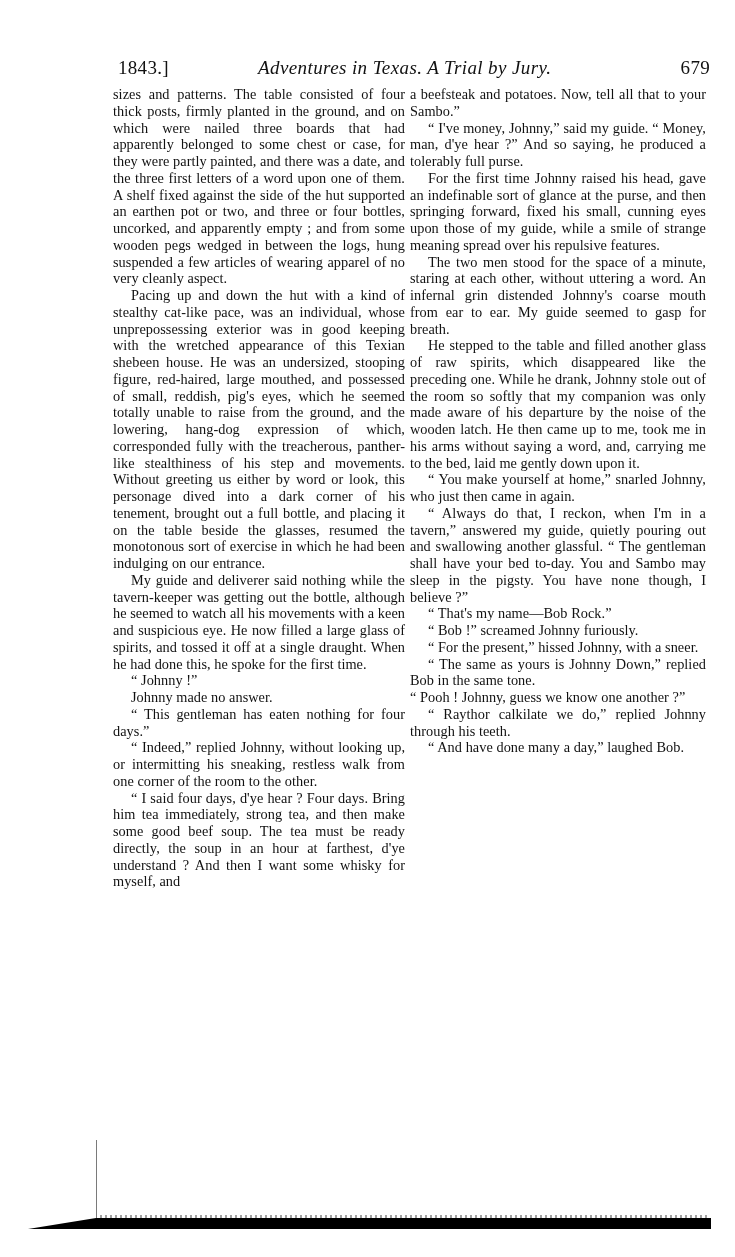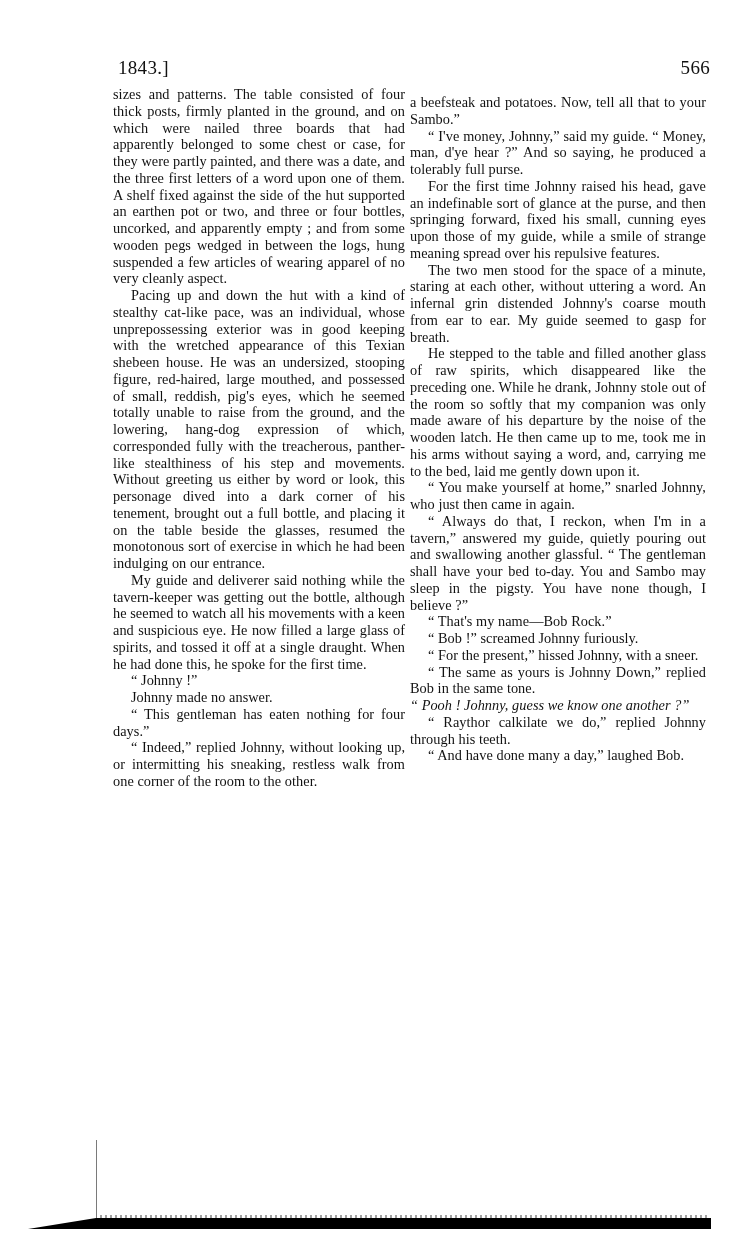--- a/index.html
+++ b/index.html
@@ -45,28 +45,28 @@
     .column {
       position: absolute;
       top: 86px;
       width: 292px;
       font-size: 14.3px;
       line-height: 16.75px;
       text-align: justify;
       letter-spacing: 0.05px;
     }
     .col-left { left: 113px; }
-    .col-right { left: 410px; width: 296px; margin-top: 8px; }
+    .col-right { left: 410px; width: 296px; }
     .column p {
       margin: 0;
       text-indent: 18px;
       hyphens: manual;
     }
     .column p.cont { text-indent: 0; }
-    .column p.flush { text-indent: 0; font-style: italic; }
+    .column p.flush { text-indent: 0; }
     .binding-line {
       position: absolute;
       left: 96px;
       top: 1140px;
       width: 1px;
       height: 82px;
       background: #7a7a7a;
     }
     .binding-bar {
       position: absolute;
@@ -93,31 +93,33 @@
       height: 3px;
       background: repeating-linear-gradient(90deg, #555 0 2px, transparent 2px 5px);
       opacity: 0.55;
     }
   </style>
 </head>
 <body>
 
 <div class="running-head">
   <span class="year">1843.]</span>
-  <span class="page-no">566</span>
+  <span class="title">Adventures in Texas.  A Trial by Jury.</span>
+  <span class="page-no">679</span>
 </div>
 
 <div class="column col-left">
   <p class="cont">sizes and patterns.  The table consisted of four thick posts, firmly planted in the ground, and on which were nailed three boards that had apparently belonged to some chest or case, for they were partly painted, and there was a date, and the three first letters of a word upon one of them.  A shelf fixed against the side of the hut supported an earthen pot or two, and three or four bottles, uncorked, and apparently empty ; and from some wooden pegs wedged in between the logs, hung suspended a few articles of wearing apparel of no very cleanly aspect.</p>
   <p>Pacing up and down the hut with a kind of stealthy cat-like pace, was an individual, whose unprepossessing exterior was in good keeping with the wretched appearance of this Texian shebeen house.  He was an undersized, stooping figure, red-haired, large mouthed, and possessed of small, reddish, pig's eyes, which he seemed totally unable to raise from the ground, and the lowering, hang-dog expression of which, corresponded fully with the treacherous, panther-like stealthiness of his step and movements.  Without greeting us either by word or look, this personage dived into a dark corner of his tenement, brought out a full bottle, and placing it on the table beside the glasses, resumed the monotonous sort of exercise in which he had been indulging on our entrance.</p>
   <p>My guide and deliverer said nothing while the tavern-keeper was getting out the bottle, although he seemed to watch all his movements with a keen and suspicious eye.  He now filled a large glass of spirits, and tossed it off at a single draught.  When he had done this, he spoke for the first time.</p>
   <p>“ Johnny !”</p>
   <p>Johnny made no answer.</p>
   <p>“ This gentleman has eaten nothing for four days.”</p>
   <p>“ Indeed,” replied Johnny, without looking up, or intermitting his sneaking, restless walk from one corner of the room to the other.</p>
+  <p>“ I said four days, d'ye hear ?  Four days.  Bring him tea immediately, strong tea, and then make some good beef soup.  The tea must be ready directly, the soup in an hour at farthest, d'ye understand ?  And then I want some whisky for myself, and</p>
 </div>
 
 <div class="column col-right">
   <p class="cont">a beefsteak and potatoes.  Now, tell all that to your Sambo.”</p>
   <p>“ I've money, Johnny,” said my guide.  “ Money, man, d'ye hear ?”  And so saying, he produced a tolerably full purse.</p>
   <p>For the first time Johnny raised his head, gave an indefinable sort of glance at the purse, and then springing forward, fixed his small, cunning eyes upon those of my guide, while a smile of strange meaning spread over his repulsive features.</p>
   <p>The two men stood for the space of a minute, staring at each other, without uttering a word.  An infernal grin distended Johnny's coarse mouth from ear to ear.  My guide seemed to gasp for breath.</p>
   <p>He stepped to the table and filled another glass of raw spirits, which disappeared like the preceding one.  While he drank, Johnny stole out of the room so softly that my companion was only made aware of his departure by the noise of the wooden latch.  He then came up to me, took me in his arms without saying a word, and, carrying me to the bed, laid me gently down upon it.</p>
   <p>“ You make yourself at home,” snarled Johnny, who just then came in again.</p>
   <p>“ Always do that, I reckon, when I'm in a tavern,” answered my guide, quietly pouring out and swallowing another glassful.  “ The gentleman shall have your bed to-day.  You and Sambo may sleep in the pigsty.  You have none though, I believe ?”</p>

